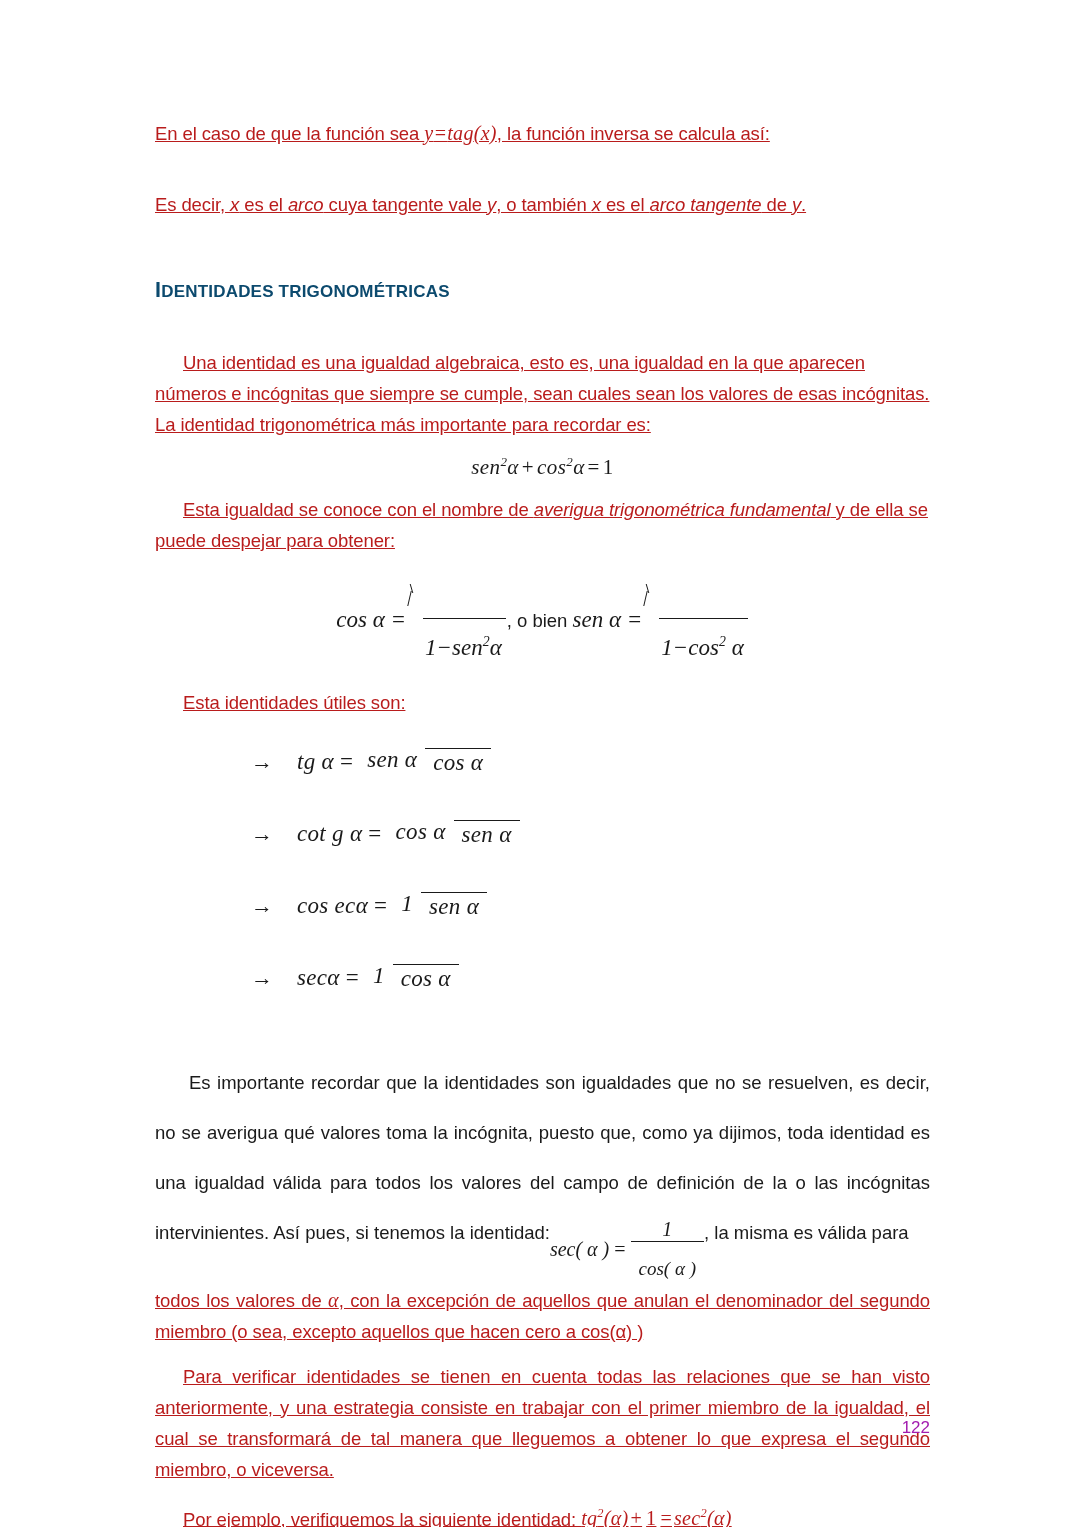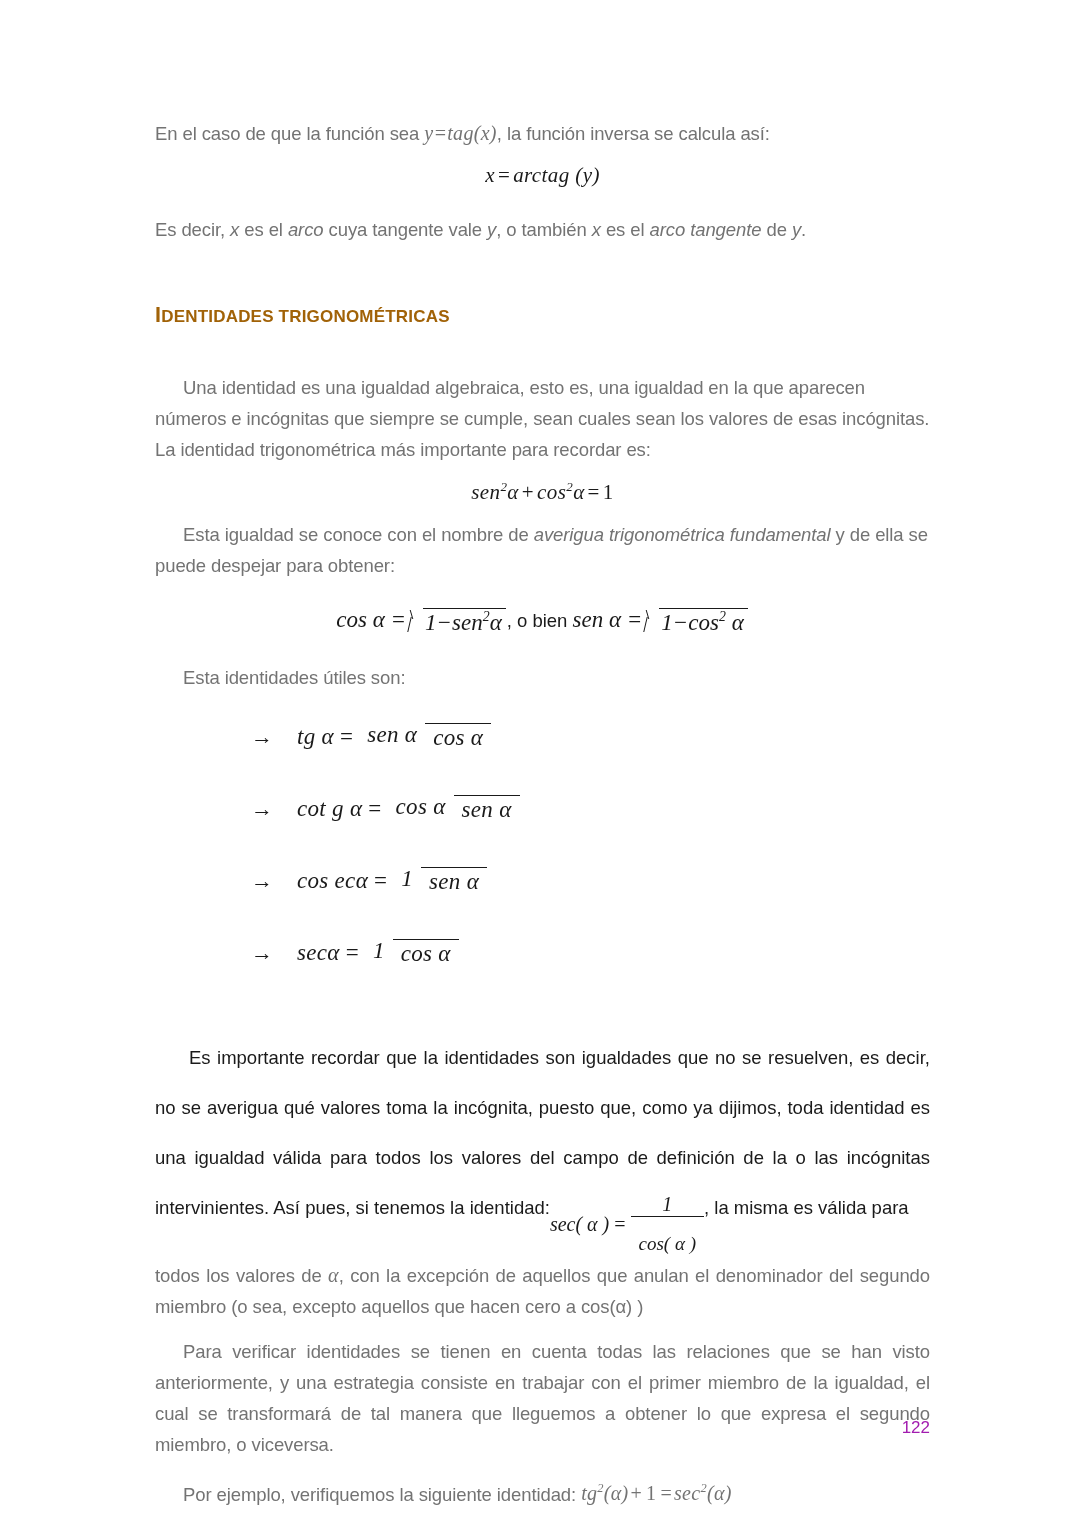--- a/index.html
+++ b/index.html
@@ -20,39 +20,40 @@
     position: absolute;
     left: 155px;
     top: 118px;
     width: 775px;
   }
 
   
   .para {
     font-size: 18.5px;
     line-height: 31px;
-    color: #737373;
+    color: #b91c1c;
     margin: 0;
     letter-spacing: -0.1px;
+    text-decoration: underline;
   }
   .para.indent { text-indent: 28px; }
   .para.just   { text-align: justify; }
   .gap-sm { height: 14px; }
   .gap-md { height: 26px; }
   .gap-lg { height: 44px; }
   .gap-xl { height: 58px; }
 
   em, .it { font-style: italic; }
 
   
   .heading {
     font-size: 17px;
     font-weight: bold;
     letter-spacing: 0.2px;
-    color: #a16207;
+    color: #0c4a6e;
   }
   .heading .cap-first {
     font-size: 21.5px;
   }
   .heading .rest {
     font-size: 17px;
   }
 
   
   .mi {
@@ -110,21 +111,22 @@
     left: 4px;
     top: 2px;
     width: 8px;
     height: 9px;
     border-left: 1.4px solid #1a1a1a;
     transform: skewX(16deg);
   }
   .sqrt > .rad-body {
     display: inline-block;
     border-top: 1.3px solid #1a1a1a;
-    padding: 0 4px 0 2px;
+    padding: 15px 4px 0 2px;
+    margin-top: 36px;
   }
   .sqrt sup { font-size: 0.6em; }
 
   
   .idlist { margin-top: 8px; }
   .idrow {
     display: flex;
     align-items: center;
     height: 72px;
     padding-left: 96px;
@@ -209,21 +211,20 @@
 </head>
 <body>
 
 <div class="page">
   <div class="content">
 
     <p class="para"><span>En el caso de que la función sea </span><span class="mi">y</span><span class="mi op">=</span><span class="mi">tag</span><span class="mi">(x)</span><span>, la función inversa se calcula así:</span></p>
 
     <div class="gap-sm"></div>
 
-    <div class="eq-center"><span>x</span><span class="op">=</span><span>arctag</span>&nbsp;<span>(y)</span></div>
 
     <div class="gap-md"></div>
 
     <p class="para"><span>Es decir, </span><em>x</em><span> es el </span><em>arco</em><span> cuya tangente vale </span><em>y</em><span>, o también </span><em>x</em><span> es el </span><em>arco tangente</em><span> de </span><em>y</em><span>.</span></p>
 
     <div class="gap-xl"></div>
 
     <div class="heading"><span class="cap-first">I</span><span class="rest">DENTIDADES TRIGONOMÉTRICAS</span></div>
 
     <div class="gap-lg"></div>

